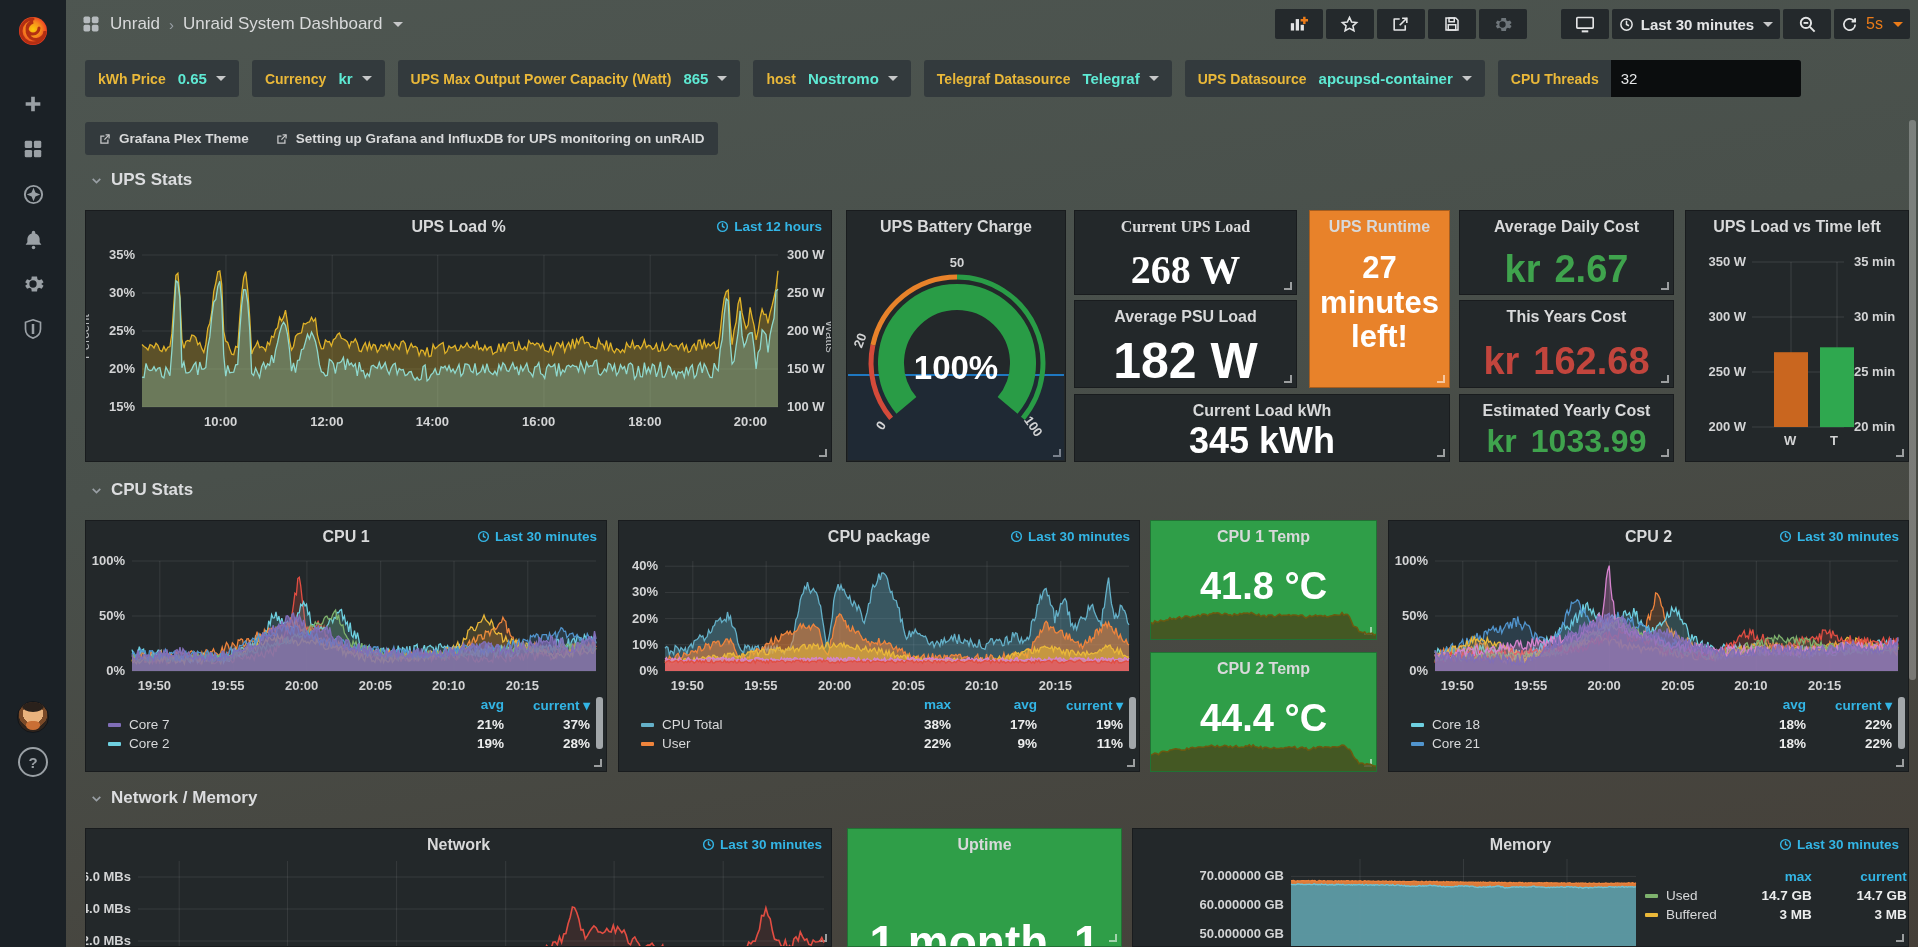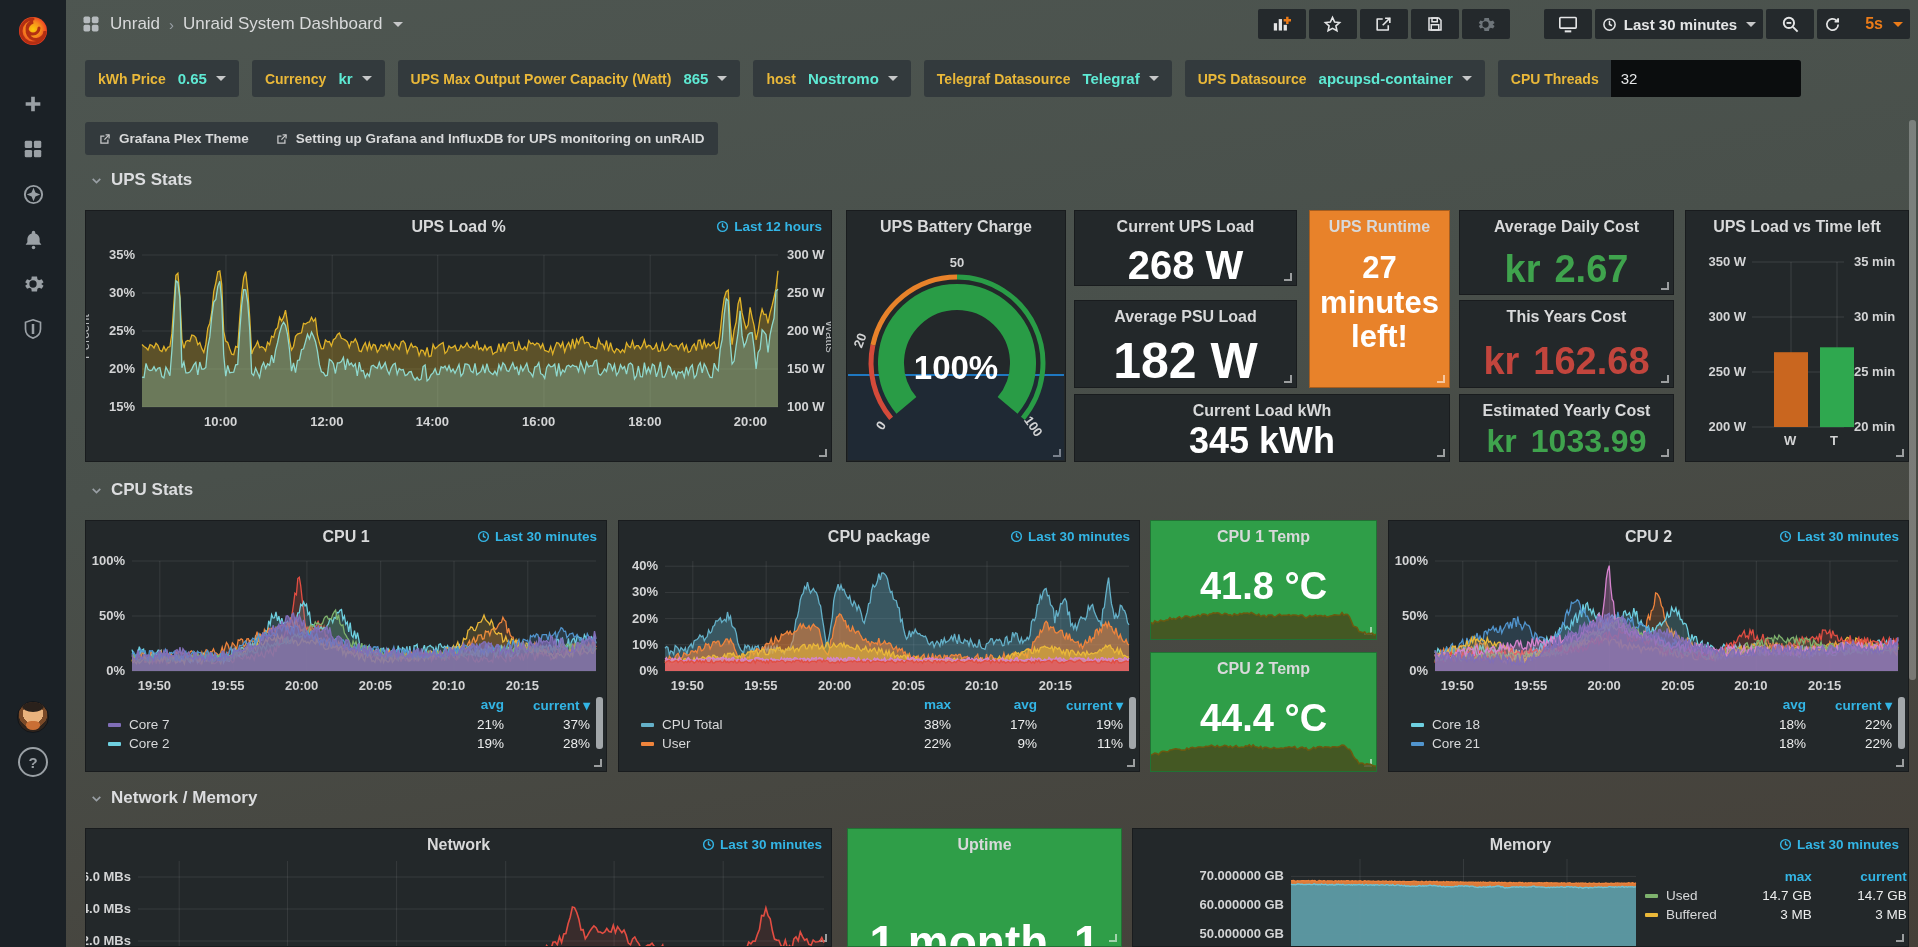--- a/index.html
+++ b/index.html
@@ -56,21 +56,21 @@
   .panel.orangebg{background:#e8822a;}
   .panel.greenbg{background:#2f9e48;}
   .legend-line{position:absolute;left:16px;right:16px;bottom:7px;display:flex;justify-content:space-between;font-size:13.5px;}
   .lg-item{display:flex;align-items:center;gap:6px;}
   .lg-swatch{width:13px;height:4px;border-radius:1px;display:inline-block;}
   .lg-name{color:#c7c8c9;cursor:pointer;}
   .lg-stats{color:#e8e9ea;font-weight:700;}
   .tbl-legend{position:absolute;left:22px;right:16px;display:grid;row-gap:4px;font-size:13.5px;align-content:start;}
   .tbl-legend .hcell{color:#33b5e5;font-weight:700;text-align:right;cursor:pointer;}
   .tbl-legend .ncell{display:flex;align-items:center;gap:8px;color:#d8d9da;cursor:pointer;}
-  .tbl-legend .vcell{text-align:right;font-weight:400;color:#eceded;}
+  .tbl-legend .vcell{text-align:right;font-weight:700;color:#eceded;}
   .lg-scroll{position:absolute;right:3px;width:7px;height:52px;border-radius:3px;background:rgba(205,210,213,.75);}
   .pagescroll{position:absolute;right:2px;top:120px;width:7px;height:560px;border-radius:3px;background:rgba(255,255,255,.28);z-index:40;}
   .gauge-line{position:absolute;left:1px;right:1px;height:2px;background:#1f78c1;z-index:2;}
   .gauge-shade{position:absolute;left:1px;right:1px;bottom:1px;background:rgba(21,43,82,.25);z-index:1;}
   .bigtemp{position:absolute;left:0;right:0;top:44px;text-align:center;font-size:38px;font-weight:700;color:#fff;z-index:3;}
   .runtime-lines{position:absolute;left:0;right:0;top:40px;text-align:center;font-size:31px;line-height:1.12;font-weight:700;color:#fff;}
   .uptime-big{position:absolute;left:0;right:0;top:86px;text-align:center;font-size:46px;font-weight:700;color:#fff;}
   svg.chart{position:absolute;left:0;top:0;z-index:1;}
 </style>
 </head>
@@ -201,21 +201,21 @@
           <path d="M15 15l6 6"></path>
           <path d="M7 10h6"></path>
         </svg>
     </div>
     <div class="nav-btn" style="gap:8px;">
       <svg width="17" height="17" viewBox="0 0 24 24" fill="none" stroke="#e4e5e6" stroke-width="2.4">
           <path d="M20 12a8 8 0 1 1-2.3-5.6"></path>
           <path d="M20 3v5h-5" fill="#e4e5e6" stroke="none"></path>
           <path d="M20 3v5h-5"></path>
         </svg>
-      <span class="orange" style="font-weight:700;margin-left:16px;">5s</span>
+      <span class="orange" style="font-weight:400;">5s</span>
       <span class="caret" style="border-top-color:#eb7b18;"></span>
     </div>
   </div>
 </header>
 
 <div class="vars" id="vars">
     <div class="pill">
       <span class="vlabel">kWh Price</span>
       <span class="vvalue">
         <span>0.65</span>
@@ -356,21 +356,21 @@
       <path d="M110.0 66.0A86 86 0 0 1 187.9 115.7A86 86 0 0 1 175.9 207.3" fill="none" stroke="#299c46" stroke-width="5"></path>
       <path d="M59.4 194.4A66 66 0 0 1 64.7 104.0A66 66 0 0 1 155.3 104.0A66 66 0 0 1 160.6 194.4" fill="none" stroke="#299c46" stroke-width="26"></path>
     </svg>
     <div class="ctick" style="left: 24.1616px; top: 206.636px; width: 20px; text-align: center; z-index: 4; transform: rotate(-55deg);">0</div>
     <div class="ctick" style="left: 3.16339px; top: 122.417px; width: 20px; text-align: center; z-index: 4; transform: rotate(-70deg);">20</div>
     <div class="ctick" style="left: 100px; top: 44px; width: 20px; text-align: center; z-index: 4; transform: rotate(0deg);">50</div>
     <div class="ctick" style="left: 175.838px; top: 206.636px; width: 20px; text-align: center; z-index: 4; transform: rotate(55deg);">100</div>
     <div style="position: absolute; left: 0px; right: 0px; top: 138px; text-align: center; font-size: 33px; font-weight: 700; color: rgb(255, 255, 255); z-index: 4;">100%</div>
   </div>
 
-<div class="panel" style="left:1074px;top:210px;width:223px;height:76px;">
+<div class="panel" style="left:1074px;top:210px;width:223px;height:85px;font-family:Liberation Serif, serif;">
   <div class="ptitle" style="left:10px;right:10px;">Current UPS Load</div>
   <div class="statwrap" style="top:34px;bottom:0;font-size:40px;">
       <span class="statval">268 W</span>
     </div>
 </div>
 <div class="panel" style="left:1074px;top:300px;width:223px;height:88px;">
   <div class="ptitle" style="left:10px;right:10px;">Average PSU Load</div>
   <div class="statwrap" style="top:34px;bottom:0;font-size:50px;">
       <span class="statval">182 W</span>
     </div>

